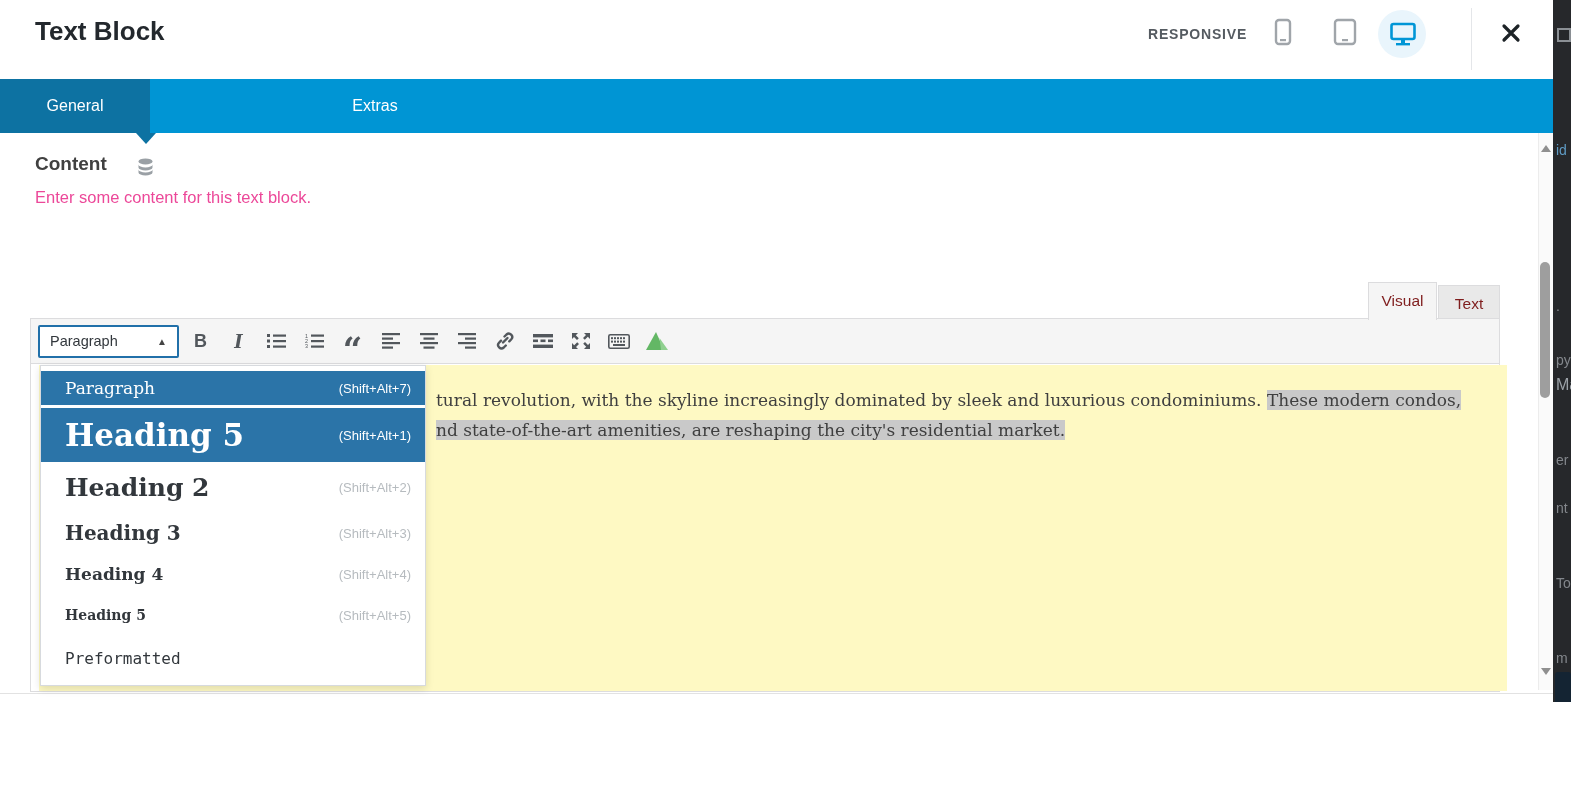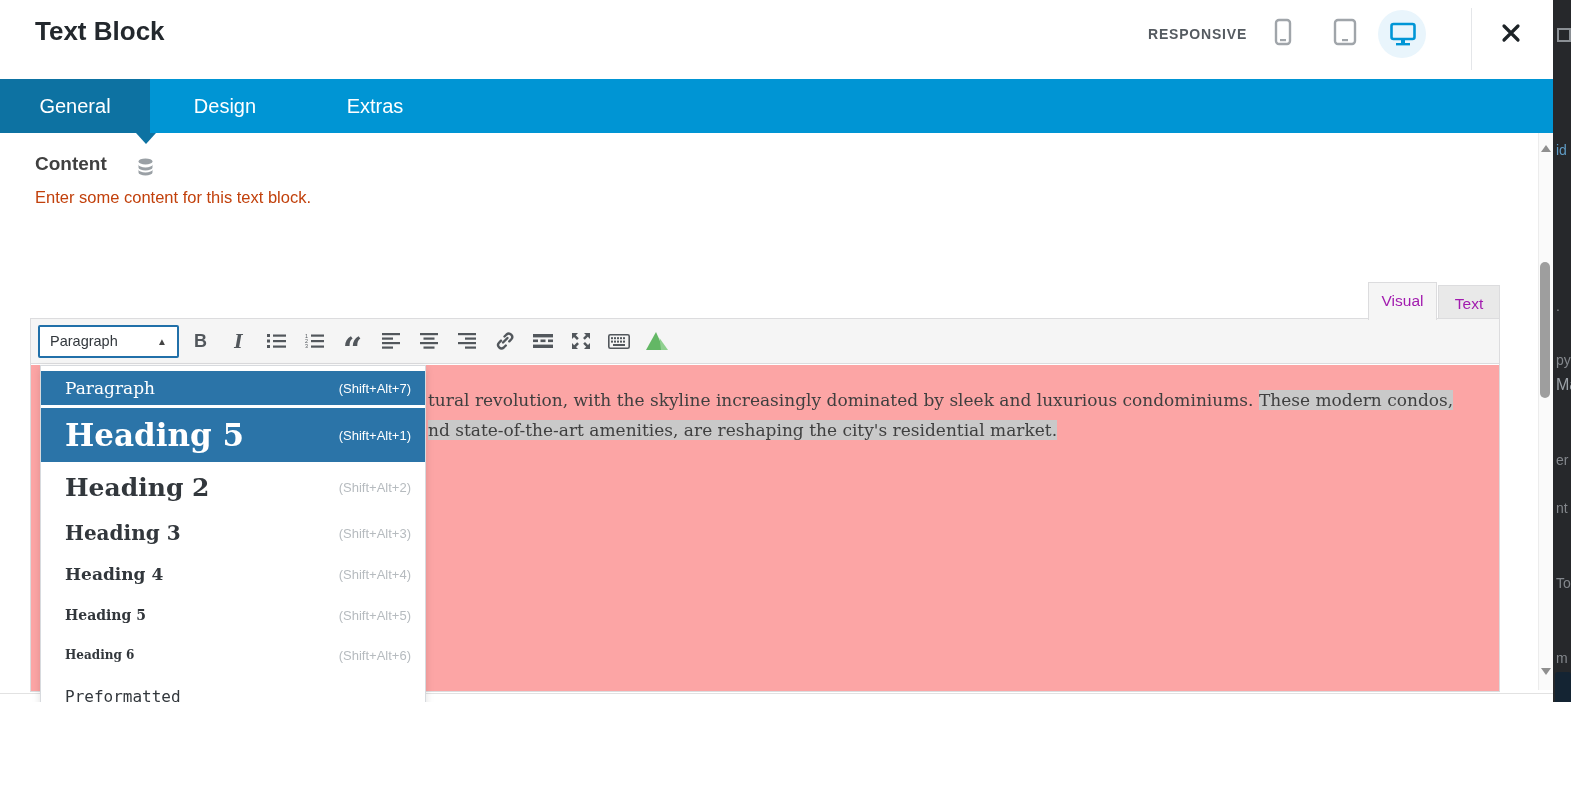--- a/index.html
+++ b/index.html
@@ -11,56 +11,56 @@
   .hdr{left:0;top:0;width:1553px;height:79px;background:#fff;}
   .title{left:35px;top:16px;font-size:26px;font-weight:bold;color:#23282d;}
   .resp-label{left:1148px;top:26px;font-size:14px;font-weight:bold;color:#555b61;letter-spacing:.8px;}
   .dev{width:34px;height:34px;top:17px;display:flex;align-items:center;justify-content:center;cursor:pointer;}
   .dev-circle{left:1378px;top:10px;width:48px;height:48px;border-radius:50%;background:#e9f5fc;}
   .hdr-divider{left:1471px;top:8px;width:1px;height:62px;background:#e4e6e9;}
   .close-btn{left:1496px;top:20px;width:30px;height:30px;display:flex;align-items:center;justify-content:center;cursor:pointer;}
 
   
   .tabbar{left:0;top:79px;width:1553px;height:54px;background:#0095d4;}
-  .tab{top:79px;height:54px;line-height:54px;text-align:center;color:#fff;font-size:20px;cursor:pointer;}
+  .tab{top:79px;height:54px;line-height:54px;text-align:center;color:#fff;font-size:16px;cursor:pointer;}
   .tab-general{left:0;width:150px;background:#0d72a2;}
   .tab-design{left:150px;width:150px;}
   .tab-extras{left:300px;width:150px;}
   .tab-caret{left:136px;top:133px;width:0;height:0;border:10px solid transparent;border-top:11px solid #0d72a2;}
 
   
   .sec-head{left:35px;top:153px;font-size:19px;font-weight:bold;color:#404040;}
   .db-icon{left:137px;top:158px;}
-  .sec-desc{left:35px;top:188px;font-size:16.5px;color:#c2410c;}
+  .sec-desc{left:35px;top:188px;font-size:16.5px;color:#ec4899;}
 
   
   .add-media{left:32px;top:273px;height:36px;display:flex;align-items:center;gap:8px;
              padding:0 13px;border:1px solid #2b77ad;border-radius:3px;background:#fff;
              color:#2b77ad;font-size:15.5px;cursor:pointer;}
 
   
-  .mode-tab{height:36px;line-height:36px;text-align:center;font-size:15.5px;color:#a21caf;cursor:pointer;}
+  .mode-tab{height:36px;line-height:36px;text-align:center;font-size:15.5px;color:#7f1d1d;cursor:pointer;}
   .mode-visual{left:1368px;top:282px;width:67px;background:#f5f5f5;border:1px solid #dcdcde;border-bottom:none;height:37px;z-index:2;}
   .mode-text{left:1438px;top:285px;width:60px;background:#e9e9e9;border:1px solid #dcdcde;height:33px;}
 
   
   .editor{left:30px;top:318px;width:1468px;height:372px;border:1px solid #dcdcde;background:#fff;}
   .toolbar{left:0;top:0;width:100%;height:45px;background:#f5f5f5;border-bottom:1px solid #dcdcde;
            display:flex;align-items:center;padding-left:7px;box-sizing:border-box;gap:5px;}
   .fmt-select{width:141px;height:33px;border:2px solid #2170a9;border-radius:2px;background:#fff;
               display:flex;align-items:center;justify-content:space-between;padding:0 10px;box-sizing:border-box;cursor:pointer;}
   .fmt-select .val{font-size:14.5px;color:#32373c;}
   .fmt-select .arrow{font-size:10px;color:#444;}
   .tbtn{width:33px;height:32px;display:flex;align-items:center;justify-content:center;cursor:pointer;color:#52575c;}
   .tbtn svg{display:block;}
   .glyph-b{font-size:18px;font-weight:bold;color:#52575c;}
   .glyph-i{font-family:"DejaVu Serif",serif;font-style:italic;font-size:18px;font-weight:bold;color:#52575c;}
   .glyph-q{font-family:"DejaVu Serif",serif;font-weight:bold;font-size:34px;color:#52575c;line-height:10px;margin-top:16px;}
 
-  .canvas{left:0;top:46px;width:100%;height:326px;background:#fca5a5;}
+  .canvas{left:8px;top:46px;width:100%;height:326px;background:#fef9c3;}
   .tline{position:absolute;white-space:nowrap;font-family:"DejaVu Serif",serif;font-size:17px;color:#3f3f3f;}
   .tline1{left:397px;top:25px;}
   .tline2{left:397px;top:55px;}
   .sel{background:#c9c9c9;}
 
   
   .dropdown{left:40px;top:365px;width:386px;background:#fff;border:1px solid #d7dade;
             box-shadow:0 3px 8px rgba(0,0,0,.12);z-index:10;padding:5px 0;box-sizing:border-box;}
   .drow{display:flex;align-items:center;justify-content:space-between;padding:0 14px 0 24px;cursor:pointer;color:#32373c;}
   .drow .sc{font-family:"Liberation Sans",sans-serif;font-size:13px;color:#b6bbbf;font-weight:normal;}
@@ -138,21 +138,20 @@
   <div class="abs close-btn">
     <span>
       <svg width="20" height="20" viewBox="0 0 20 20">
           <path d="M3 3 L17 17 M17 3 L3 17" stroke="#1d2327" stroke-width="3.2" stroke-linecap="round"></path>
         </svg>
     </span>
   </div>
 
   <div class="abs tabbar"></div>
   <div class="abs tab tab-general">General</div>
-  <div class="abs tab tab-design">Design</div>
   <div class="abs tab tab-extras">Extras</div>
   <div class="abs tab-caret"></div>
 
   <div class="abs sec-head">Content</div>
   <div class="abs db-icon">
     <svg width="17" height="18" viewBox="0 0 17 18">
         <ellipse cx="8.5" cy="3.4" rx="7" ry="3" fill="#9aa0a5"></ellipse>
         <path d="M1.5 6.5 a7 3 0 0 0 14 0 v3 a7 3 0 0 1 -14 0 z" fill="#9aa0a5"></path>
         <path d="M1.5 11.5 a7 3 0 0 0 14 0 v3 a7 3 0 0 1 -14 0 z" fill="#9aa0a5"></path>
       </svg>
@@ -319,24 +318,20 @@
         <span>Heading 3</span>
         <span class="sc">(Shift+Alt+3)</span>
       </div>
     <div class="drow r-h4">
         <span>Heading 4</span>
         <span class="sc">(Shift+Alt+4)</span>
       </div>
     <div class="drow r-h5">
         <span>Heading 5</span>
         <span class="sc">(Shift+Alt+5)</span>
-      </div>
-    <div class="drow r-h6">
-        <span>Heading 6</span>
-        <span class="sc">(Shift+Alt+6)</span>
       </div>
     <div class="drow r-pre">
         <span>Preformatted</span>
         <span class="sc"></span>
       </div>
   </div>
 
   <div class="abs sb-track"></div>
   <div class="abs sb-up"></div>
   <div class="abs sb-down"></div>

